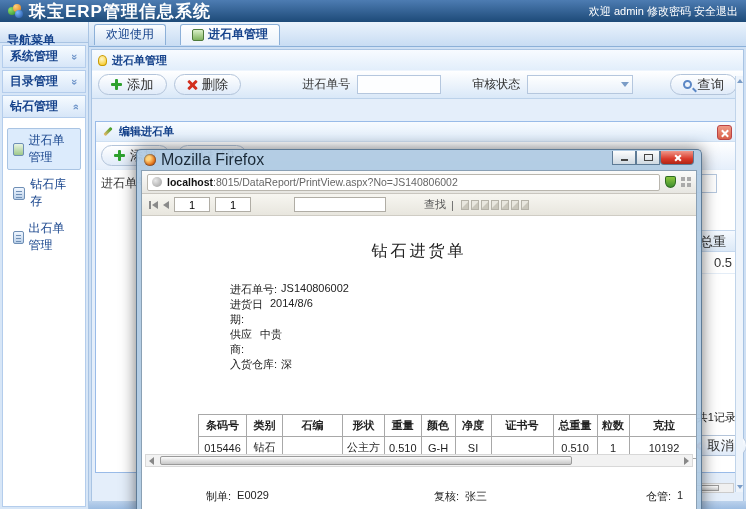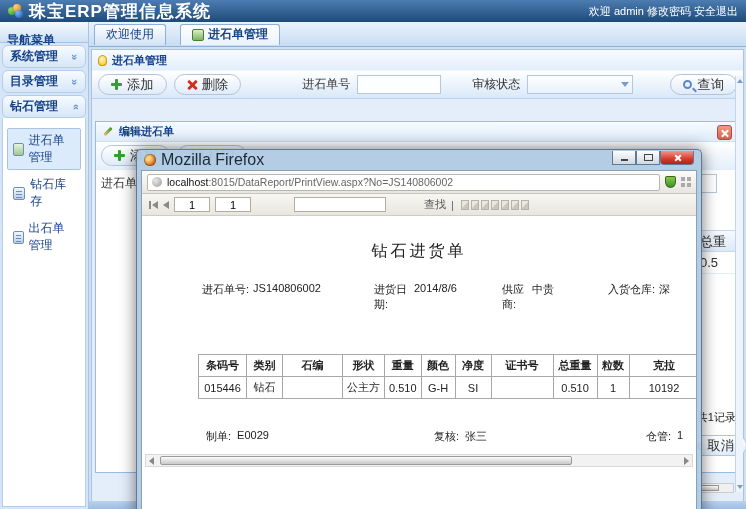--- a/index.html
+++ b/index.html
@@ -15,21 +15,21 @@
   .logo i:nth-child(3){ left:7px; top:6px; background:radial-gradient(circle at 30% 30%,#7ab8ff,#1e4f9c);}
   .app-title { font-weight:bold; font-size:17px; letter-spacing:1px; }
   .user-info { margin-left:auto; font-size:11px; }
 
   
   .body { display:flex; height:487px; }
 
   
   .sidebar { width:130px; background:#d7e6f7; border-right:1px solid #a9c4e3; display:flex; flex-direction:column; }
   .sb-title { height:21px; line-height:21px; padding:8px 7px; font-weight:bold; color:#15428b; background:linear-gradient(#f4faff,#cfe0f4); border-bottom:1px solid #a9c4e3; }
-  .acc-header { height:23px; margin:2px 2px 0 2px; display:flex; align-items:center; justify-content:space-between; padding:0 7px; background:linear-gradient(#f6fbff,#d7e6f8); border:1px solid #b4cdec; border-radius:6px; color:#15428b; font-weight:bold; cursor:pointer; }
+  .acc-header { height:23px; margin:2px 2px 0 2px; display:flex; align-items:center; justify-content:space-between; padding:0 7px; background:linear-gradient(#f6fbff,#d7e6f8); border:1px solid #b4cdec; border-radius:0; color:#15428b; font-weight:bold; cursor:pointer; }
   .chev { color:#6f95c9; font-weight:bold; font-size:11px; display:inline-block; transform:rotate(90deg); }
   .chev.up { transform:rotate(-90deg); }
   .acc-body { flex:1; background:#fff; margin:0 2px 2px 2px; border:1px solid #b4cdec; border-top:none; padding:8px 3px; }
   .menu-item { display:flex; align-items:center; gap:5px; padding:3px 5px; margin:2px 1px; color:#15428b; cursor:pointer; border:1px solid transparent; }
   .menu-item.selected { background:#dcebfc; border:1px solid #a9c4e3; border-radius:2px; }
   .mi-icon { width:13px; height:13px; border:1px solid #6f8fb5; border-radius:2px; background:linear-gradient(#e8f4e2,#9ec88a); position:relative; }
   .mi-icon.grid { background:linear-gradient(#f0f6ff,#b9cfe8); }
   .mi-icon.grid::before { content:""; position:absolute; left:2px; right:2px; top:3px; height:1px; background:#6f8fb5; box-shadow:0 3px 0 #6f8fb5, 0 6px 0 #6f8fb5; }
 
   
@@ -68,21 +68,21 @@
   .edit-panel { position:absolute; left:3px; right:3px; top:71px; height:352px; background:#fff; border:1px solid #99bbe8; }
   .ep-header { height:20px; display:flex; align-items:center; gap:6px; padding:0 7px; background:linear-gradient(#f8fbff,#dfecfa); border-bottom:1px solid #cfe0f2; color:#15428b; font-weight:bold; font-size:11px;font-family:Liberation Mono, monospace; }
   .ep-close { position:absolute; right:7px; top:3px; width:15px; height:15px; border-radius:3px; background:linear-gradient(#f09a86,#d9604a); border:1px solid #b44; display:flex; align-items:center; justify-content:center; cursor:pointer; }
   .ep-close::before,.ep-close::after { content:""; position:absolute; width:2px; height:9px; background:#fff; left:6px; top:3px; }
   .ep-close::before { transform:rotate(45deg);} .ep-close::after { transform:rotate(-45deg);}
   .ep-toolbar { height:28px; display:flex; align-items:center; gap:7px; padding:0 5px; background:linear-gradient(#ffffff,#e6effb); border-bottom:1px solid #e3edf9; }
   .ep-form { height:27px; display:flex; align-items:center; gap:5px; padding:0 5px; }
 
   .grid-frag { position:absolute; right:2px; top:108px; width:42px; font-size:13px; }
   .grid-frag .gh { height:22px; line-height:22px; background:linear-gradient(#f6faff,#dce9f7); border:1px solid #c5d8ee; padding:0 4px; overflow:hidden; white-space:nowrap; color:#222; }
-  .grid-frag .gv { height:22px; line-height:22px; background:#fff; border:1px solid #e4edf7; border-top:none; padding:0 4px; white-space:nowrap; }
+  .grid-frag .gv { height:22px; line-height:22px; background:#fff; border:1px solid #e4edf7; border-top:none; padding:0 4px; white-space:nowrap;text-align:right; }
   .rec-count { position:absolute; right:3px; top:288px; font-size:11px; color:#222; white-space:nowrap; }
   .cancel-btn { position:absolute; right:-8px; top:313px; }
 
   
   .v-scroll { position:absolute; right:0; top:26px; bottom:14px; width:8px; background:#eef4fb; border-left:1px solid #c0d4ea; }
   .v-scroll .arr { position:absolute; left:1px; width:0; height:0; border-left:3px solid transparent; border-right:3px solid transparent; }
   .v-scroll .arr.up { top:3px; border-bottom:4px solid #7a9cc6; }
   .v-scroll .arr.down { bottom:3px; border-top:4px solid #7a9cc6; }
   .h-scroll-frag { position:absolute; right:9px; bottom:13px; width:46px; height:10px; background:#f0f0f0; border:1px solid #cccccc; }
   .h-scroll-frag .thumb { position:absolute; left:2px; top:1px; width:28px; height:6px; background:linear-gradient(#fdfdfd,#c9c9c9); border:1px solid #999; }
@@ -96,39 +96,39 @@
   .win-btn { width:24px; height:14px; border:1px solid #5e7b96; border-top:none; background:linear-gradient(#fdfdfd,#cfd9e2); display:flex; align-items:center; justify-content:center; cursor:pointer; }
   .win-btn.min::before { content:""; width:7px; height:2px; background:#444; margin-top:5px; }
   .win-btn.max::before { content:""; width:7px; height:5px; border:1px solid #444; }
   .win-btn.close { width:34px; background:linear-gradient(#f0988a,#d93a2b 60%,#b02515); border-radius:0 0 4px 4px; position:relative; }
   .win-btn.close::before,.win-btn.close::after { content:""; position:absolute; width:2px; height:8px; background:#fff; left:16px; top:3px; }
   .win-btn.close::before{ transform:rotate(45deg);} .win-btn.close::after{ transform:rotate(-45deg);}
   .pp-chrome { background:#f2f1ec; border:1px solid #8aa0b4; height:343px; display:flex; flex-direction:column; }
   .urlbar { height:23px; display:flex; align-items:center; gap:5px; padding:0 5px; background:linear-gradient(#fbfbfa,#e7e6e1); border-bottom:1px solid #c9c6bf; }
   .url-field { flex:1; height:17px; background:#fff; border:1px solid #b9b6ae; border-radius:2px; display:flex; align-items:center; gap:5px; padding:0 4px; font-size:10.5px; color:#666; overflow:hidden; white-space:nowrap; }
   .page-icon { width:10px; height:10px; border-radius:50%; background:radial-gradient(circle at 35% 35%,#e8e8e8,#9a9a9a); flex:none; }
-  .url-host { color:#111; font-weight:normal;text-align:right; }
+  .url-host { color:#111; font-weight:bold;text-align:right; }
   .shield-icon { width:11px; height:12px; background:linear-gradient(#8cc63f,#3f8f2f); border-radius:2px 2px 50% 50%; border:1px solid #2e6b22; flex:none; }
   .grid-icon { width:10px; height:10px; flex:none; background:
       linear-gradient(#aaa,#aaa) 0 0/4px 4px no-repeat,
       linear-gradient(#aaa,#aaa) 6px 0/4px 4px no-repeat,
       linear-gradient(#aaa,#aaa) 0 6px/4px 4px no-repeat,
       linear-gradient(#aaa,#aaa) 6px 6px/4px 4px no-repeat; }
   .rpt-toolbar { height:22px; display:flex; align-items:center; gap:5px; padding:0 7px; background:linear-gradient(#f7f6f1,#e8e6de); border-bottom:1px solid #cfccc4; color:#666; font-size:11px; }
   .nav-glyph { display:flex; align-items:center; gap:1px; cursor:pointer; }
   .nav-bar { width:2px; height:8px; background:#8a8a8a; }
   .nav-tri { width:0; height:0; border-top:4px solid transparent; border-bottom:4px solid transparent; border-right:6px solid #8a8a8a; }
   .page-box { width:36px; height:15px; border:1px solid #b0ada5; background:#fff; text-align:center; font-size:11px; font-family:inherit; }
   .search-box { width:92px; height:15px; border:1px solid #b0ada5; background:#fff; margin-left:38px; font-family:inherit; }
   .find-label { color:#555; cursor:pointer;margin-left:33px; }
   .tofu-row { display:flex; gap:2px; margin-left:2px; }
   .tofu { width:8px; height:10px; border:1px solid #b5b2a8; background:linear-gradient(135deg,#e9e7df 45%,#c9c6bb 55%); }
   .rpt-area { flex:1; background:#fff; position:relative; overflow:hidden; font-size:11px; }
   .rpt-title { margin-top:25px; text-align:center; font-family:"Liberation Serif","DejaVu Serif",serif; font-size:16px; letter-spacing:3px; color:#222; }
-  .rpt-info { display:flex; margin:20px 0 0 60px; color:#222; }
+  .rpt-info { display:flex; margin:20px 0 0 88px; color:#222;flex-direction:column; }
   .ri { display:flex; gap:4px; }
   .ri .lab { color:#222; }
   .ri1 { width:172px; } .ri2 { width:128px; } .ri3 { width:106px; }
   .ri2 .lab { width:36px; } .ri3 .lab { width:26px; }
   .rpt-table-wrap { margin:16px 0 0 56px; width:498px; overflow:hidden; }
   table.rpt { border-collapse:collapse; white-space:nowrap; color:#222;margin-top:26px; }
   table.rpt th, table.rpt td { border:1px solid #a8a8a8; padding:3px 4px; text-align:center; font-size:11px; font-weight:normal; }
   table.rpt th { font-weight:bold; }
   .rpt-footer { display:flex; margin:30px 0 0 64px; color:#222; }
   .rf { display:flex; gap:6px; }

